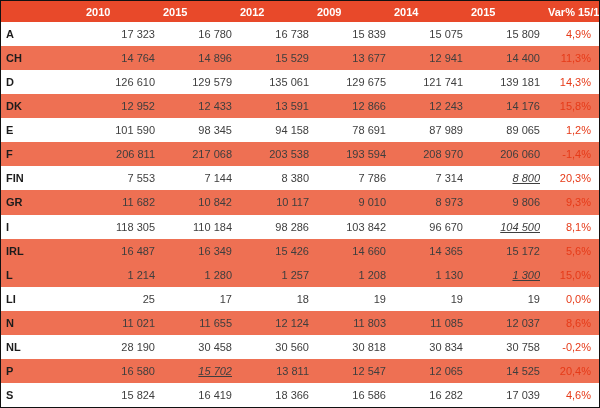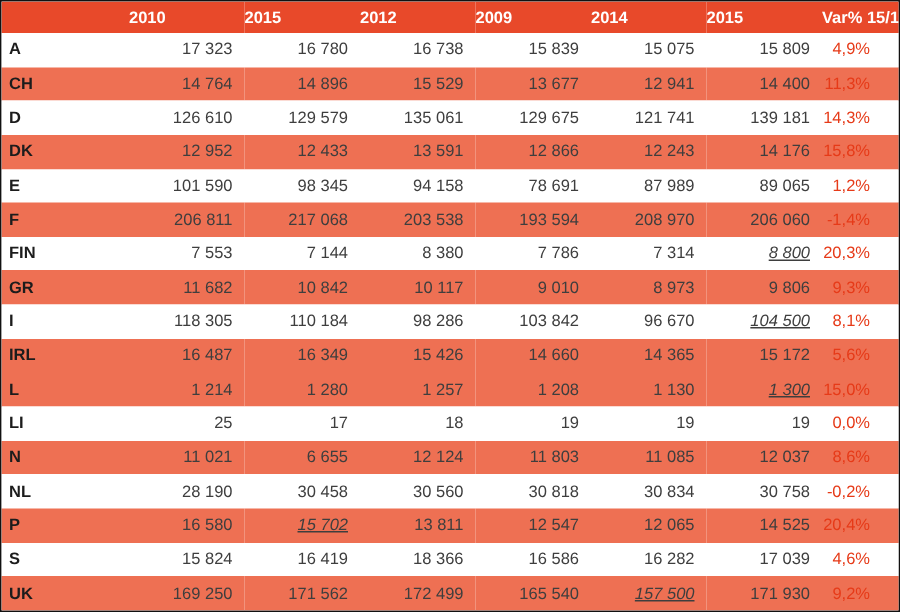--- a/index.html
+++ b/index.html
@@ -40,21 +40,21 @@
   }
   tbody td {
     text-align:right;
     padding:0 8px 0 0;
     color:var(--num-col);
     white-space:nowrap;
   }
   tbody td.estimate { font-style:italic;text-decoration:underline; }
   tbody td.varcell {
     color:var(--var-col);
-    padding-right:20px;
+    padding-right:9px;
   }
 </style>
 </head>
 <body>
 
 <div id="frame" style="border-color: rgb(17, 17, 17);">
   <table id="stats">
     <colgroup>
         <col class="c-label">
         <col class="c-year">
@@ -194,21 +194,21 @@
           <td>17</td>
           <td>18</td>
           <td>19</td>
           <td>19</td>
           <td>19</td>
           <td class="varcell">0,0%</td>
         </tr>
         <tr class="alt">
           <th class="rowlabel">N</th>
           <td>11 021</td>
-          <td>6 655</td>
+          <td>11 655</td>
           <td>12 124</td>
           <td>11 803</td>
           <td>11 085</td>
           <td>12 037</td>
           <td class="varcell">8,6%</td>
         </tr>
         <tr class="plain">
           <th class="rowlabel">NL</th>
           <td>28 190</td>
           <td>30 458</td>
@@ -231,25 +231,15 @@
         <tr class="plain">
           <th class="rowlabel">S</th>
           <td>15 824</td>
           <td>16 419</td>
           <td>18 366</td>
           <td>16 586</td>
           <td>16 282</td>
           <td>17 039</td>
           <td class="varcell">4,6%</td>
         </tr>
-        <tr class="alt">
-          <th class="rowlabel">UK</th>
-          <td>169 250</td>
-          <td>171 562</td>
-          <td>172 499</td>
-          <td>165 540</td>
-          <td class="estimate">157 500</td>
-          <td>171 930</td>
-          <td class="varcell">9,2%</td>
-        </tr>
       </tbody>
   </table>
 </div>
 
 </body></html>

